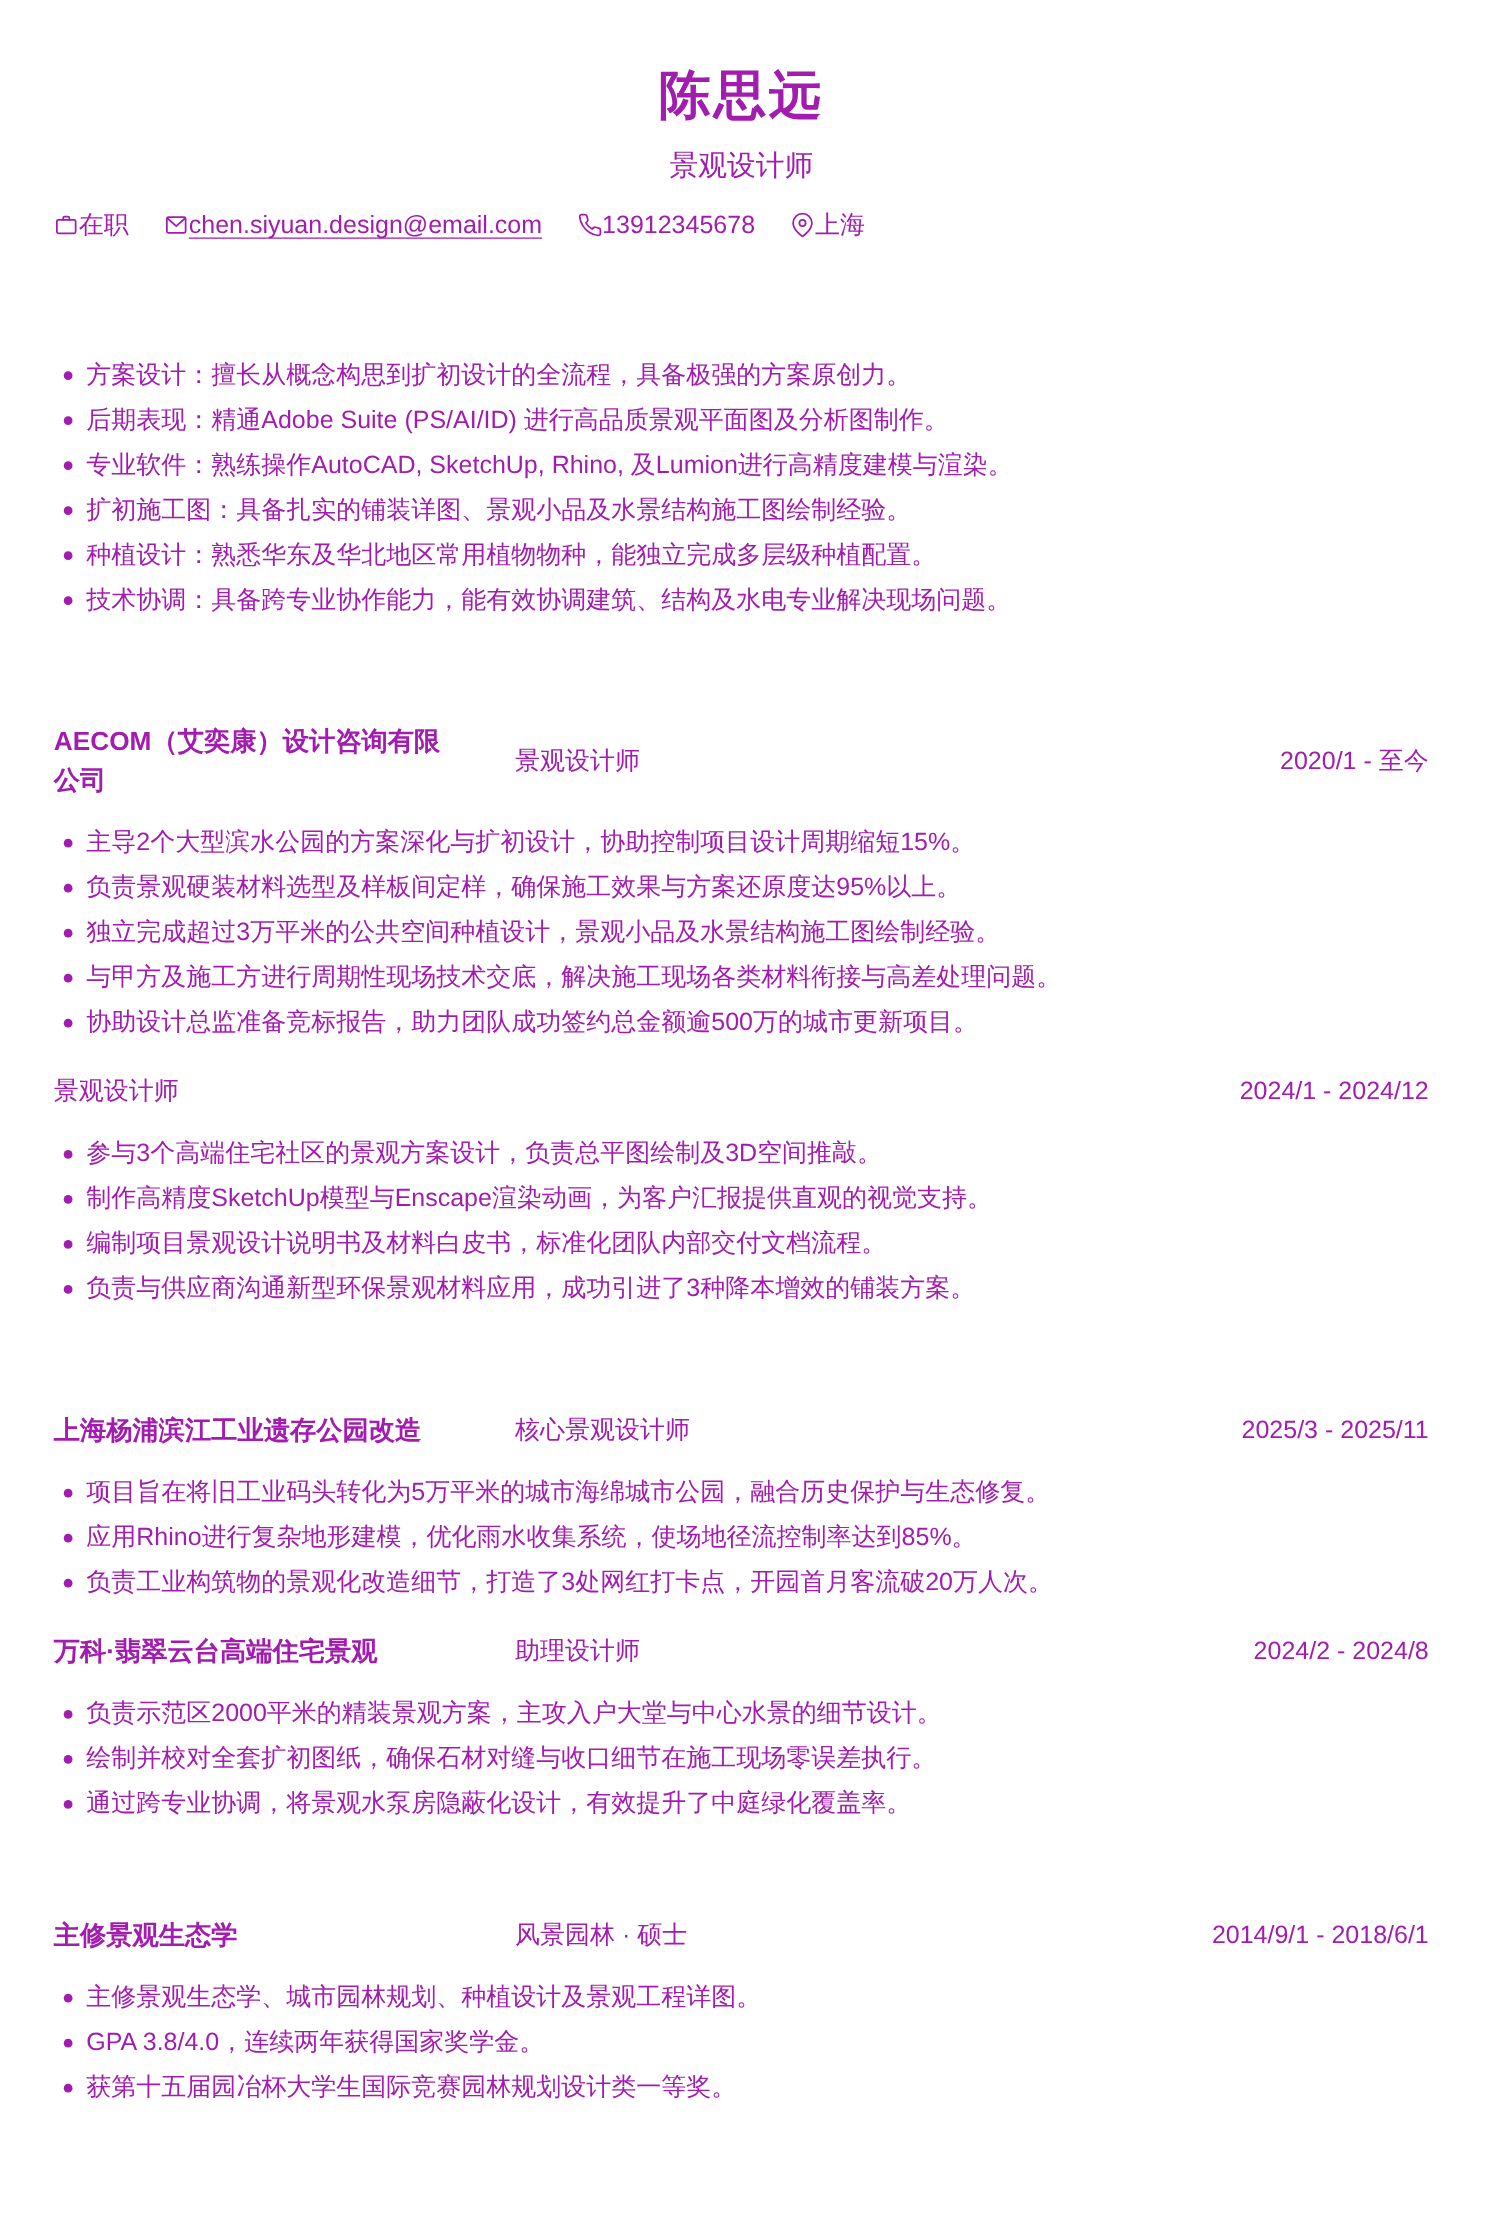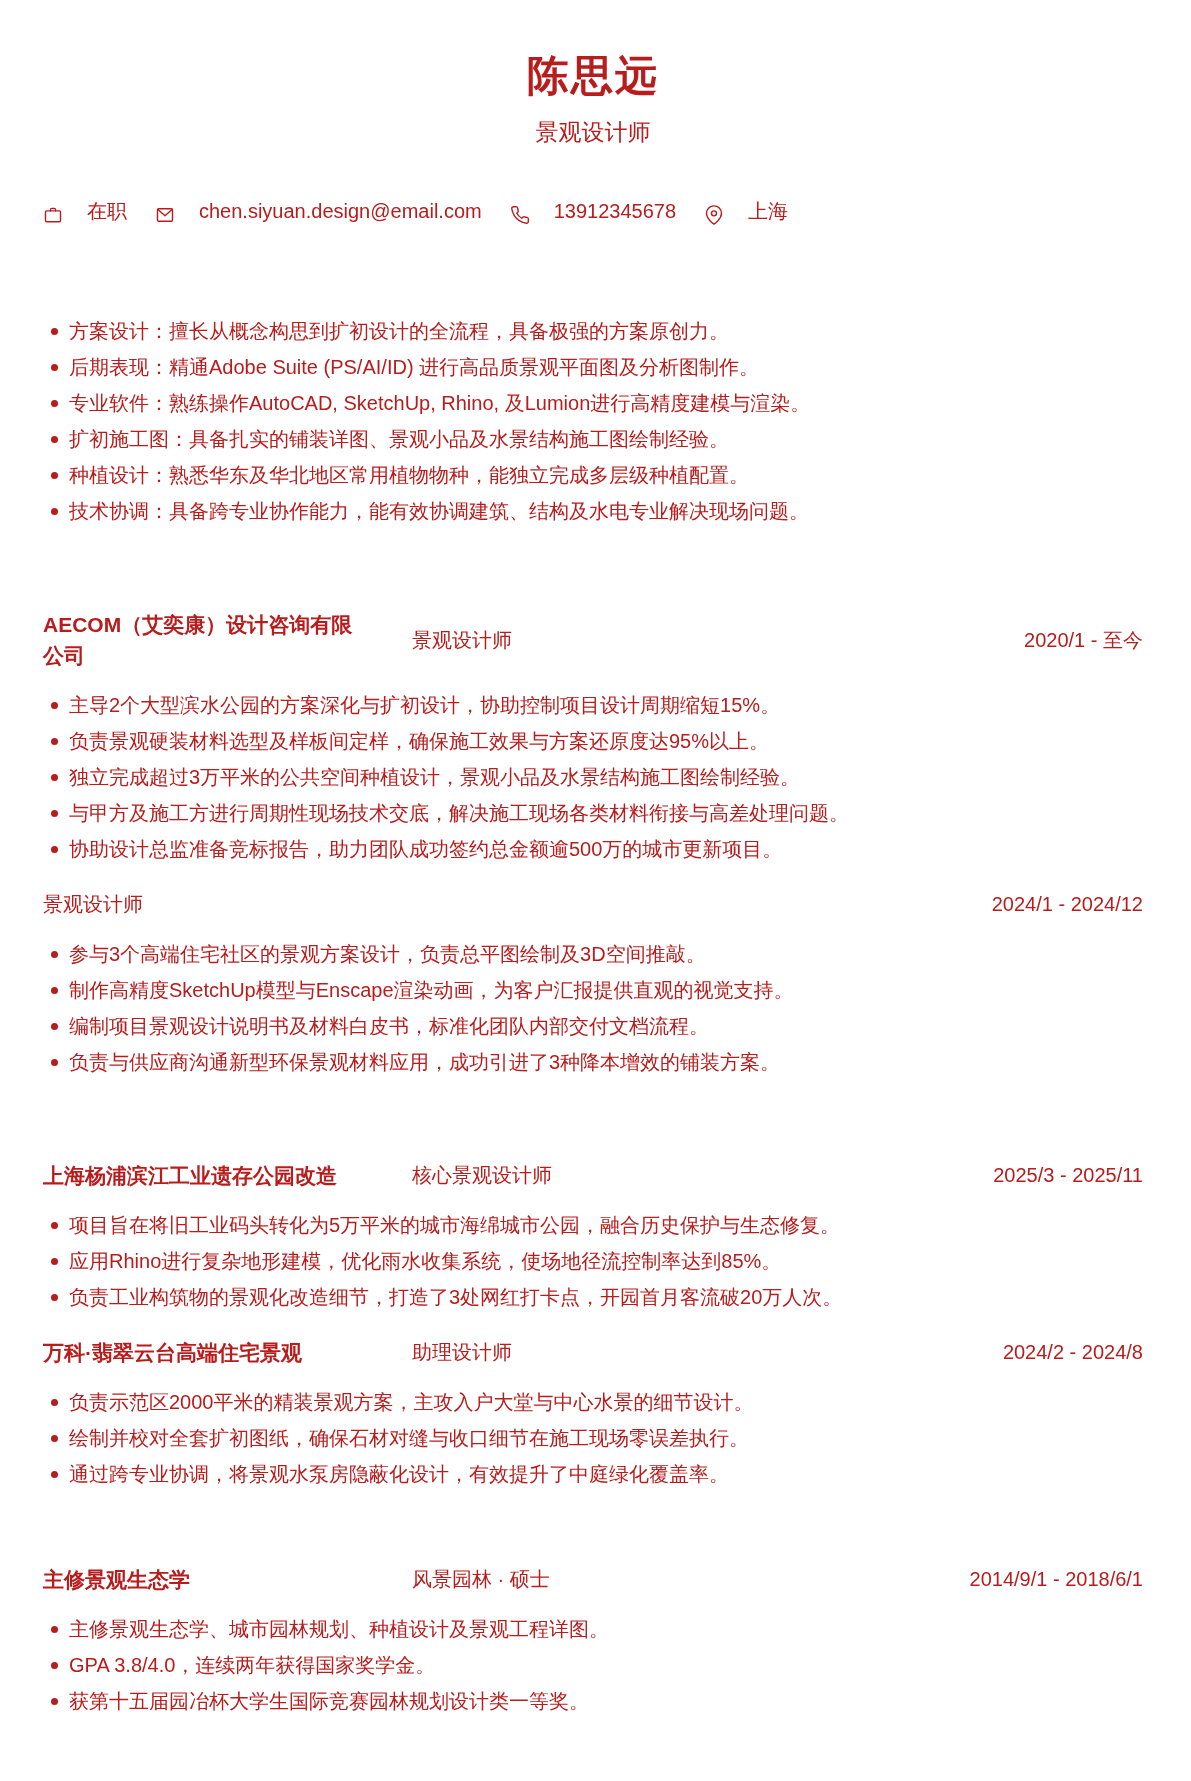--- a/index.html
+++ b/index.html
@@ -2,21 +2,21 @@
 <html><head>
 <meta charset="utf-8">
 <style>
   html,body { margin:0; padding:0; background:#ffffff; }
   .page {
     position:relative;
     width:1191px; height:1781px;
     margin:0 auto;
     box-sizing:border-box;
     background:#ffffff;
-    color:#b91c1c;
+    color:#a21caf;
     font-family:"Liberation Sans","DejaVu Sans",sans-serif;
     font-size:20px;
     padding:44px 48px 0 43px;
     overflow:hidden;
   }
   
   .name {
     margin:6px 0 0 0;
     text-align:center;
     font-size:42px;
@@ -31,24 +31,25 @@
     line-height:32px;
   }
   .contact {
     margin-top:18px;
     display:flex;
     align-items:center;
     gap:28px;
     font-size:20px;
     line-height:28px;
   }
-  .citem { display:inline-flex; align-items:flex-end; gap:24px;margin-top:31px; }
+  .citem { display:inline-flex; align-items:center; gap:0; }
   .citem svg { flex:0 0 auto; display:block; }
   .email {
     color:inherit;
+    text-decoration:underline;
     text-underline-offset:4px;
     text-decoration-thickness:1px;
     cursor:pointer;
   }
   
   ul.bullets { list-style:none; margin:0; padding:0; }
   ul.bullets li {
     position:relative;
     padding-left:26px;
     line-height:36px;

